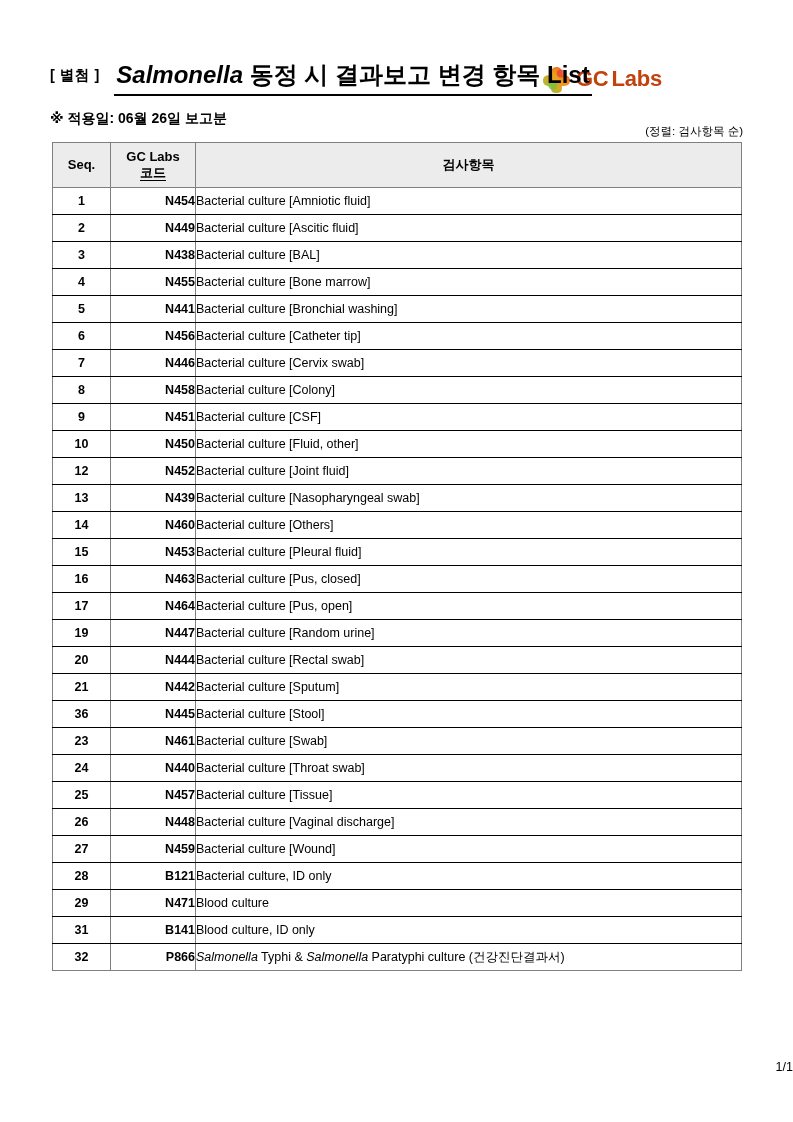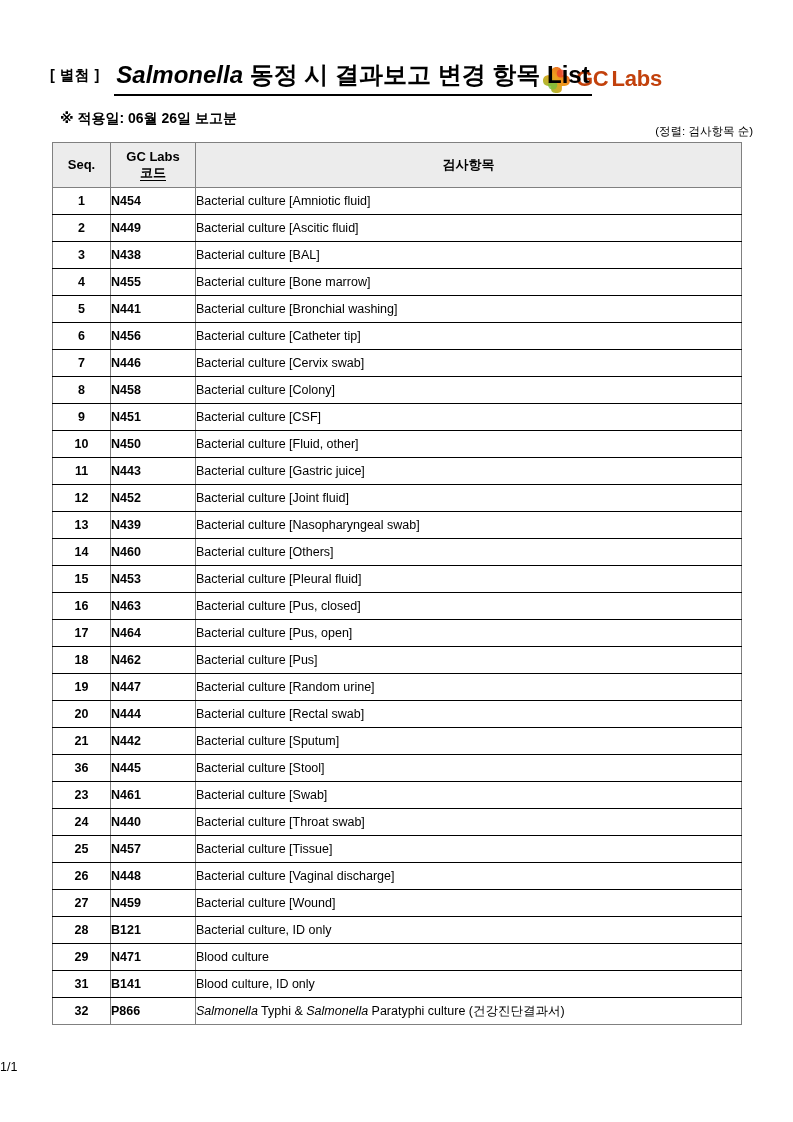--- a/index.html
+++ b/index.html
@@ -90,21 +90,21 @@
     border-bottom: 2px solid #000;
     padding: 0 2px 2px 2px;
   }
   .doc-title .sp-italic {
     font-style: italic;
   }
 
   
   .sub-row {
     position: absolute;
-    left: 60px;
+    left: 50px;
     top: 110px;
     width: 693px;
     height: 32px;
   }
   .apply-date {
     position: absolute;
     left: 0;
     top: 0;
     font-size: 14px;
     font-weight: bold;
@@ -168,40 +168,40 @@
   }
   table.main tbody td:last-child { border-right: none; }
   table.main tbody tr:last-child td { border-bottom: none; }
 
   td.seq {
     text-align: center;
     font-weight: bold;
     font-size: 12.5px;
   }
   td.code {
-    text-align: left;
+    text-align: right;
     font-weight: bold;
     font-size: 12.5px;
   }
   td.item {
     text-align: left;
     padding-left: 12px;
     font-size: 12.5px;
     white-space: nowrap;
     overflow: hidden;
   }
   td.item i { font-style: italic; }
 
   
   .footer {
     position: absolute;
     left: 0;
     top: 1060px;
     width: 793px;
-    text-align: left;
+    text-align: right;
     font-size: 12.5px;
   }
 </style>
 </head>
 <body>
 
 <div class="page">
 
   <div class="header-row">
 
@@ -308,25 +308,20 @@
             <td class="seq">9</td>
             <td class="code">N451</td>
             <td class="item">Bacterial culture [CSF]</td>
           </tr>
           <tr>
             <td class="seq">10</td>
             <td class="code">N450</td>
             <td class="item">Bacterial culture [Fluid, other]</td>
           </tr>
           <tr>
-            <td class="seq">11</td>
-            <td class="code">N443</td>
-            <td class="item">Bacterial culture [Gastric juice]</td>
-          </tr>
-          <tr>
             <td class="seq">12</td>
             <td class="code">N452</td>
             <td class="item">Bacterial culture [Joint fluid]</td>
           </tr>
           <tr>
             <td class="seq">13</td>
             <td class="code">N439</td>
             <td class="item">Bacterial culture [Nasopharyngeal swab]</td>
           </tr>
           <tr>
@@ -343,25 +338,20 @@
             <td class="seq">16</td>
             <td class="code">N463</td>
             <td class="item">Bacterial culture [Pus, closed]</td>
           </tr>
           <tr>
             <td class="seq">17</td>
             <td class="code">N464</td>
             <td class="item">Bacterial culture [Pus, open]</td>
           </tr>
           <tr>
-            <td class="seq">18</td>
-            <td class="code">N462</td>
-            <td class="item">Bacterial culture [Pus]</td>
-          </tr>
-          <tr>
             <td class="seq">19</td>
             <td class="code">N447</td>
             <td class="item">Bacterial culture [Random urine]</td>
           </tr>
           <tr>
             <td class="seq">20</td>
             <td class="code">N444</td>
             <td class="item">Bacterial culture [Rectal swab]</td>
           </tr>
           <tr>

